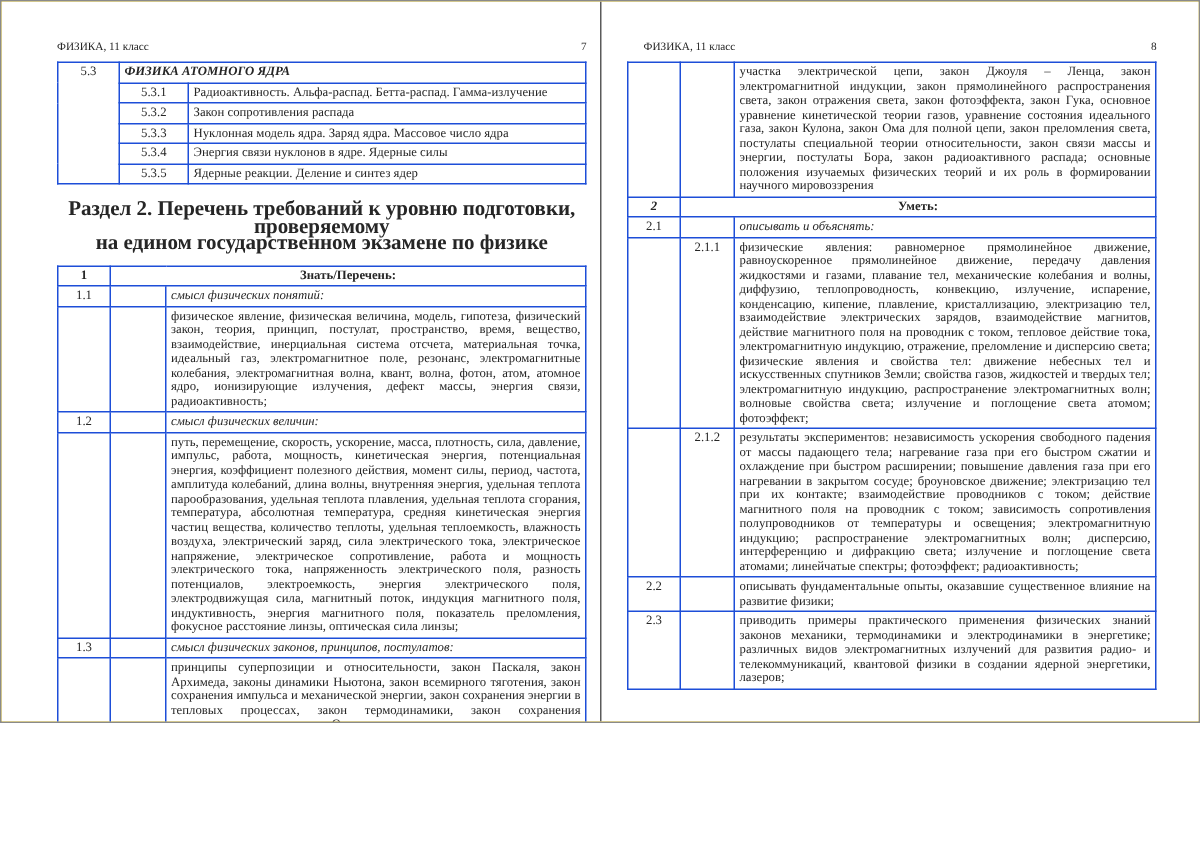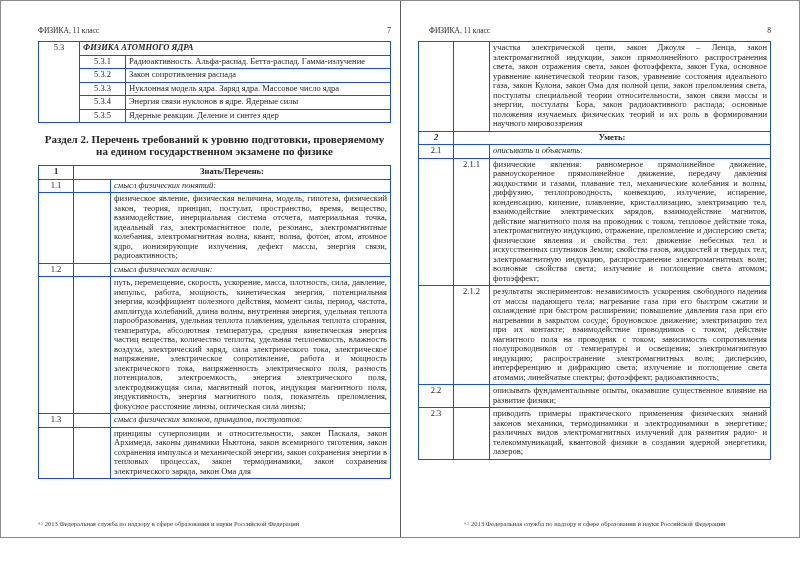--- a/index.html
+++ b/index.html
@@ -4,21 +4,21 @@
 <style>
   html, body { margin:0; padding:0; }
   body {
     width:800px; height:566px;
     background:#ffffff;
     font-family:"Liberation Serif","DejaVu Serif",serif;
     color:#262626;
     -webkit-font-smoothing:antialiased;
   }
   .frame {
-    position:relative; width:800px; height:538px;
+    position:relative; width:800px; height:482px;
     box-sizing:border-box;
     border:1px solid #8a8a8a;
     background:#fde047;
     overflow:hidden;
   }
   .page { position:absolute; top:0; height:100%; box-sizing:border-box; background:#fff; }
   .page-left  { left:0;     width:399px; }
   .page-right { left:399px; width:401px; border-left:1px solid #5a5a5a; }
 
   .inner { position:relative; }
@@ -46,21 +46,21 @@
   .lbl    { font-style:italic; }
   .bodyc  { text-align:justify; }
   .bodyc p { margin:0; }
   .lead   { font-weight:normal; }
   .th     { text-align:center; }
   .code-h { white-space:pre-line; }
   .atomic-title { font-weight:bold; font-style:italic; }
 
   .section-heading {
     text-align:center; font-weight:bold;
-    font-size:11px; line-height:11.5px;
+    font-size:14px; line-height:11.5px;
     margin:11px 0 8px 0;
     white-space:pre-line;
   }
 
   .page-footer {
     position:absolute; top:519px;
     font-size:6.6px; line-height:8px; color:#333;
   }
   .page-left  .page-footer { left:37px; }
   .page-right .page-footer { left:17px; width:354px; text-align:center; }

